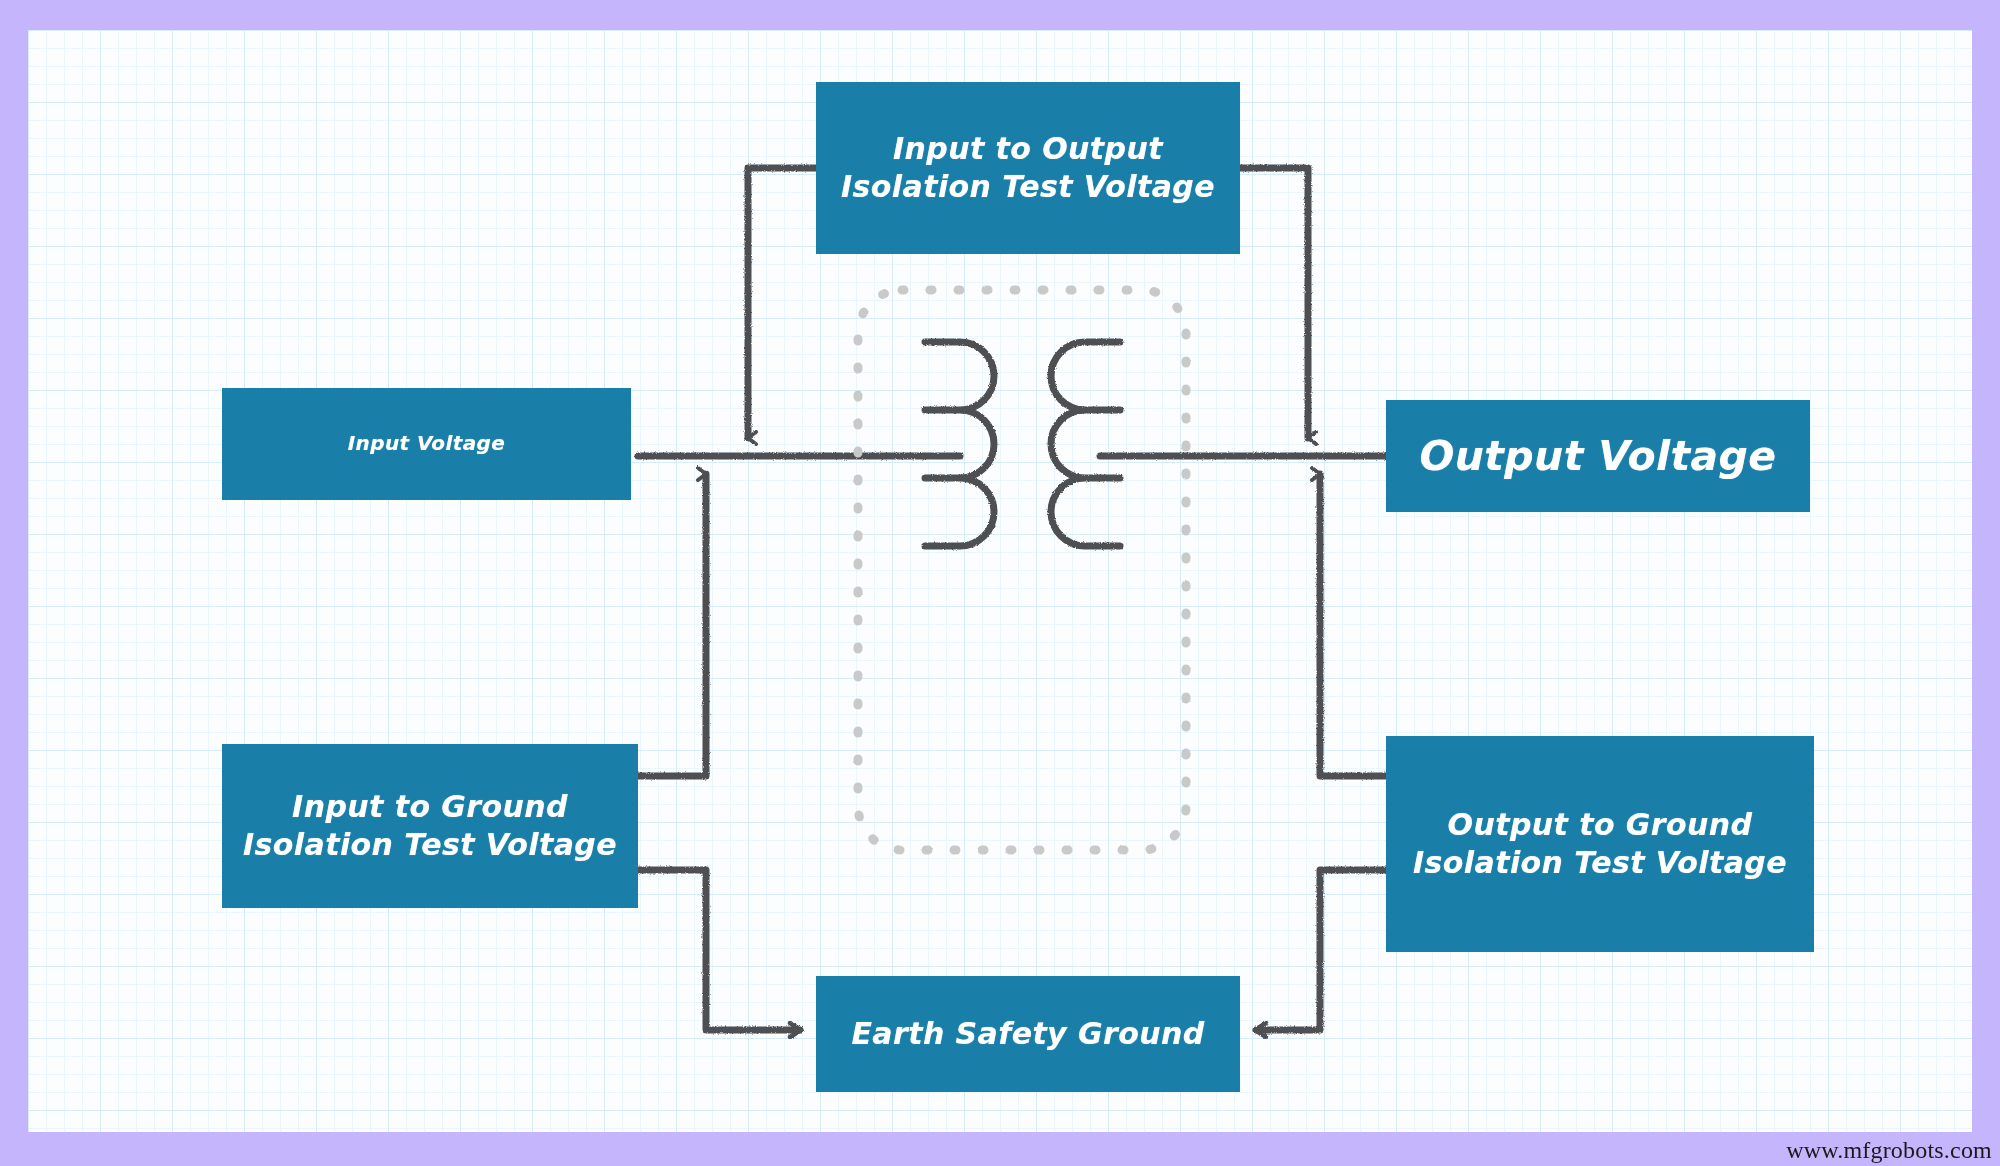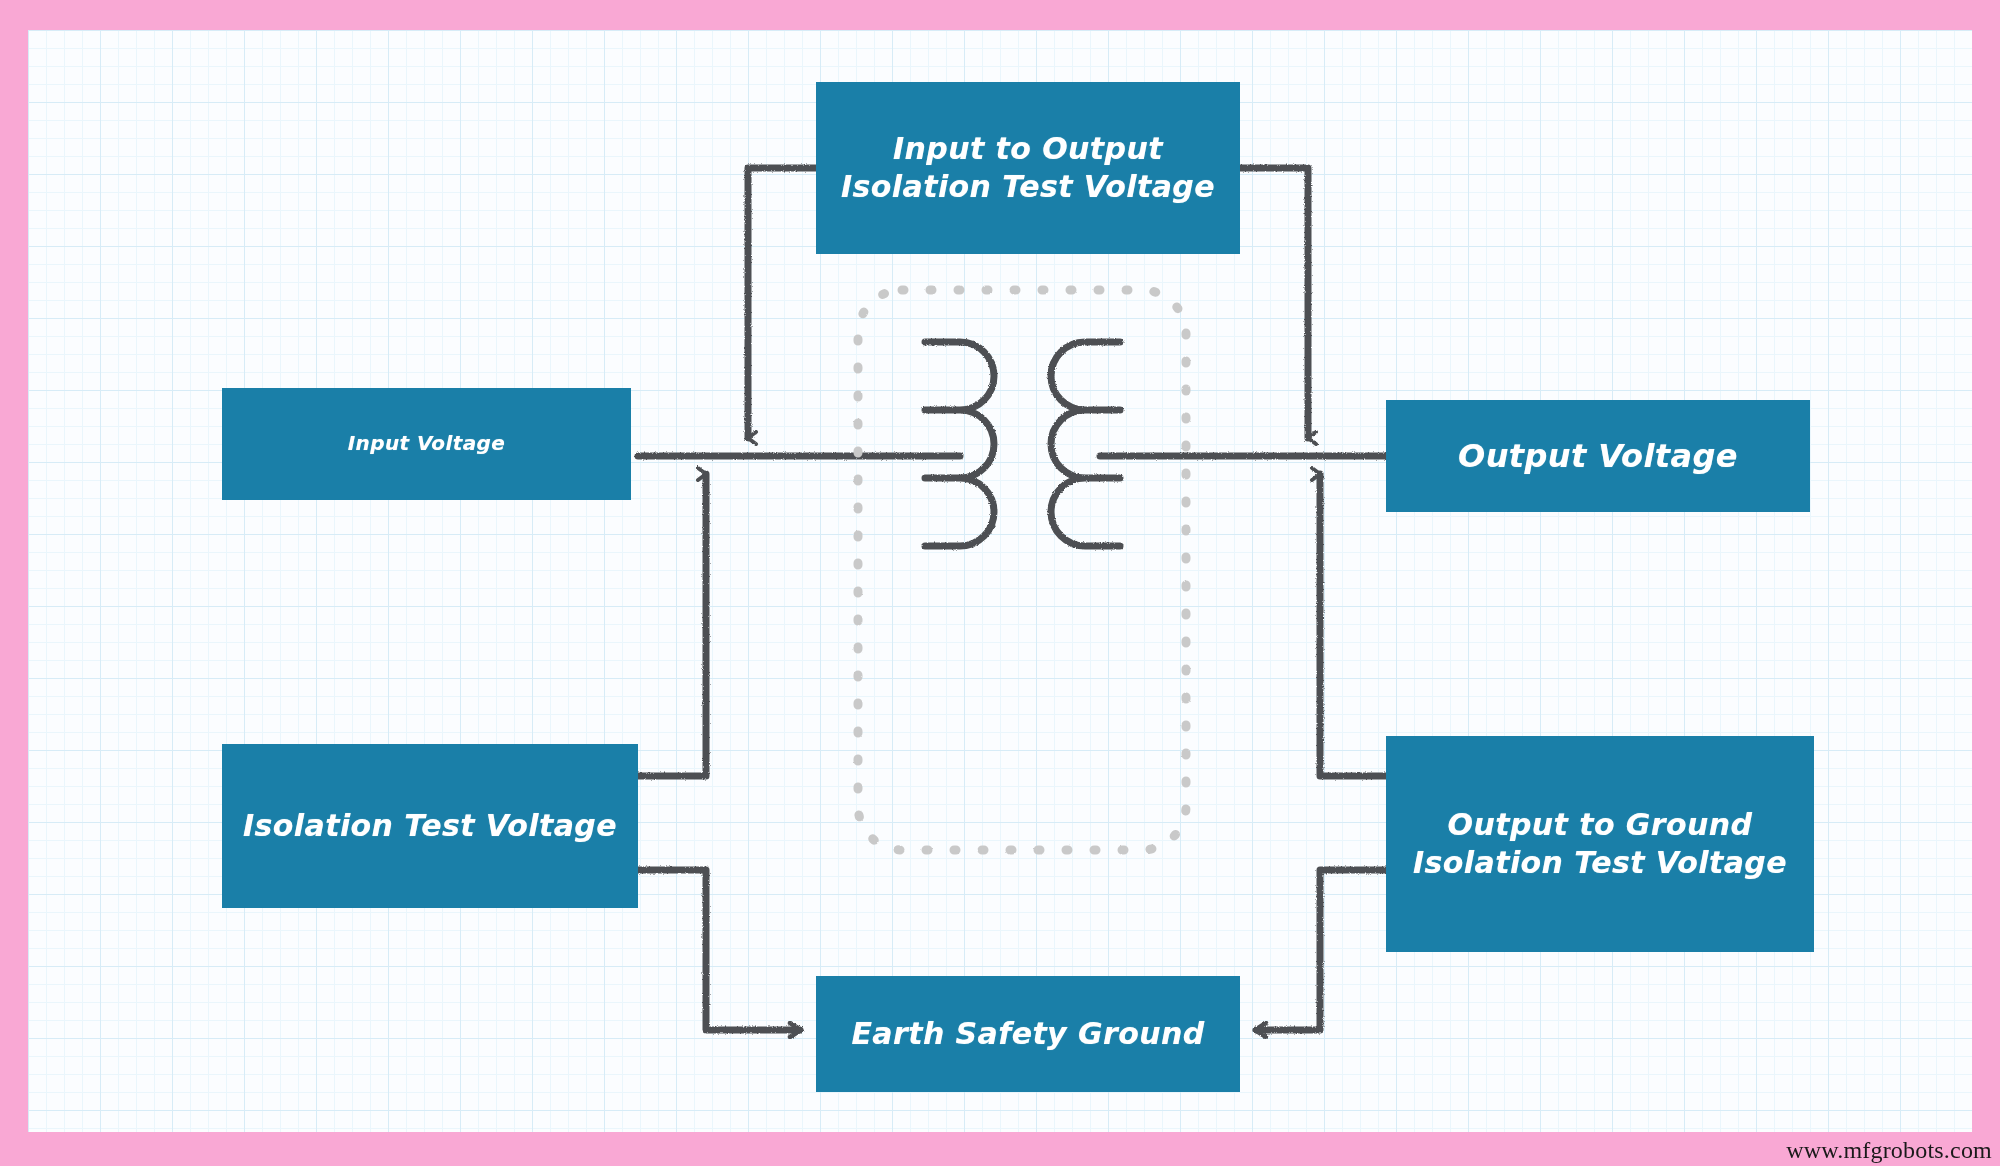--- a/index.html
+++ b/index.html
@@ -4,21 +4,21 @@
 <style>
   html, body {
     margin: 0;
     padding: 0;
     background: #ffffff;
   }
   #canvas {
     position: relative;
     width: 2000px;
     height: 1166px;
-    background: #f9a8d4;
+    background: #c4b5fd;
     overflow: hidden;
     font-family: "DejaVu Sans", sans-serif;
   }
   
   #grid {
     position: absolute;
     left: 28px;
     top: 30px;
     width: 1944px;
     height: 1102px;
@@ -51,21 +51,21 @@
     font-style: italic;
     letter-spacing: 0.4px;
     line-height: 1.28;
     box-sizing: border-box;
     padding: 4px 12px;
     text-shadow: 0 0 1px rgba(255,255,255,0.45);
   }
   .node span { display: block; }
   #node-input-to-output { left: 816px; top: 82px;  width: 424px; height: 172px; font-size: 30px; }
   #node-input-voltage   { left: 222px; top: 388px; width: 409px; height: 112px; font-size: 20px; }
-  #node-output-voltage  { left: 1386px;top: 400px; width: 424px; height: 112px; font-size: 32px; }
+  #node-output-voltage  { left: 1386px;top: 400px; width: 424px; height: 112px; font-size: 41px; }
   #node-input-to-ground { left: 222px; top: 744px; width: 416px; height: 164px; font-size: 30px; }
   #node-output-to-ground{ left: 1386px;top: 736px; width: 428px; height: 216px; font-size: 30px; }
   #node-earth-ground    { left: 816px; top: 976px; width: 424px; height: 116px; font-size: 30px; text-align: center; }
 
   #psu-label {
     position: absolute;
     left: 862px;
     top: 690px;
     width: 320px;
     text-align: center;
@@ -175,20 +175,21 @@
   </div>
 
   <div class="node" id="node-output-voltage">
     <div>
       <span>Output Voltage</span>
     </div>
   </div>
 
   <div class="node" id="node-input-to-ground">
     <div>
+      <span>Input to Ground</span>
       <span>Isolation Test Voltage</span>
     </div>
   </div>
 
   <div class="node" id="node-output-to-ground">
     <div>
       <span>Output to Ground</span>
       <span>Isolation Test Voltage</span>
     </div>
   </div>

